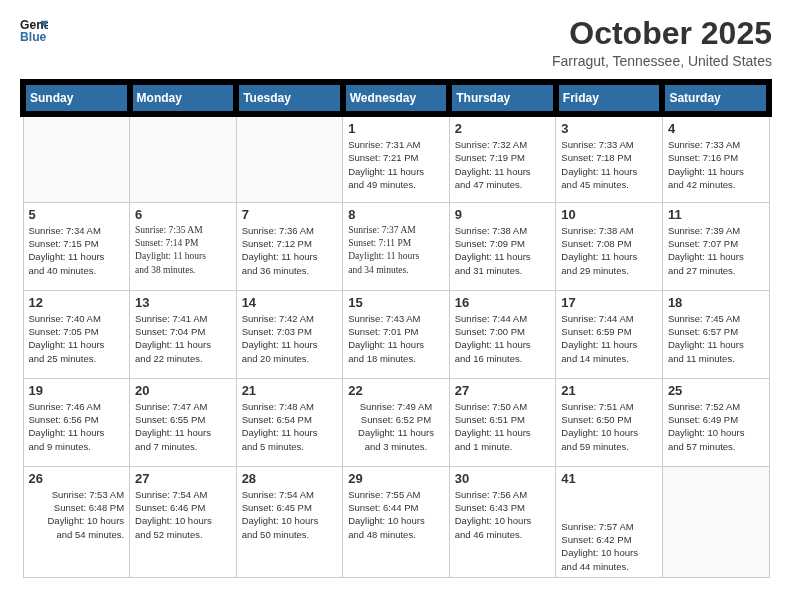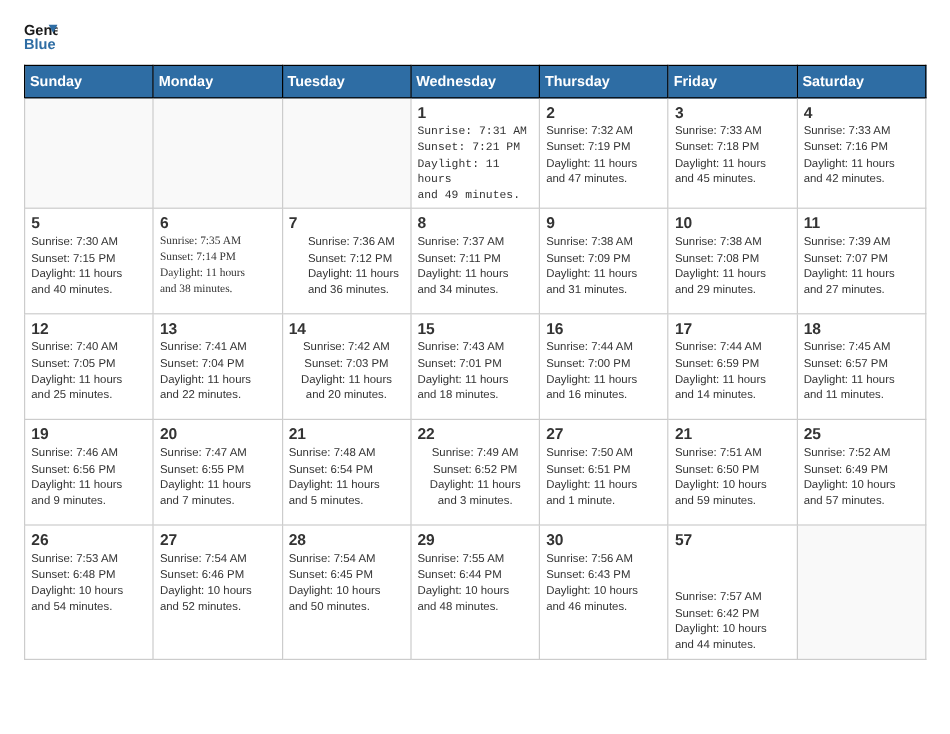--- a/index.html
+++ b/index.html
@@ -51,21 +51,21 @@
       border-collapse: collapse;
       table-layout: fixed;
     }
     th {
       background-color: #2e6da4;
       color: #fff;
       font-size: 12px;
       font-weight: bold;
       padding: 6px 4px;
       text-align: left;
-      border: 1px solid #000000;
+      border: 6px solid #000000;
     }
     td {
       border: 1px solid #ccc;
       vertical-align: top;
       padding: 4px 5px;
       font-size: 10px;
       color: #333;
       height: 88px;
     }
     .day-number {
@@ -90,20 +90,24 @@
 <body>
 
 <div class="page">
   <div class="header">
     <div class="logo">
       <svg class="logo-icon" viewBox="0 0 30 30" xmlns="http://www.w3.org/2000/svg">
         <text x="0" y="14" font-size="13" font-weight="bold" fill="#1a1a1a">General</text>
         <text x="0" y="27" font-size="13" font-weight="bold" fill="#2e6da4">Blue</text>
         <polygon points="22,5 30,5 26,12" fill="#2e6da4"></polygon>
       </svg>
+    </div>
+    <div class="title-block">
+      <div class="month-title">October 2025</div>
+      <div class="location">Farragut, Tennessee, United States</div>
     </div>
   </div>
 
   <table>
     <thead>
       <tr>
         <th>Sunday</th>
         <th>Monday</th>
         <th>Tuesday</th>
         <th>Wednesday</th>
@@ -112,21 +116,21 @@
         <th>Saturday</th>
       </tr>
     </thead>
     <tbody id="calendar-body">
     <tr>
           <td class="empty"></td>
           <td class="empty"></td>
           <td class="empty"></td>
           <td>
             <div class="day-number">1</div>
-            <div class="day-info" style="white-space: pre-line; font-family: Liberation Mono, monospace;">Sunrise: 7:31 AM
+            <div class="day-info" style="white-space: pre-line;">Sunrise: 7:31 AM
 Sunset: 7:21 PM
 Daylight: 11 hours
 and 49 minutes.</div>
           </td>
           <td>
             <div class="day-number">2</div>
             <div class="day-info" style="white-space: pre-line;">Sunrise: 7:32 AM
 Sunset: 7:19 PM
 Daylight: 11 hours
 and 47 minutes.</div>
@@ -142,42 +146,42 @@
             <div class="day-number">4</div>
             <div class="day-info" style="white-space: pre-line;">Sunrise: 7:33 AM
 Sunset: 7:16 PM
 Daylight: 11 hours
 and 42 minutes.</div>
           </td>
         </tr>
         <tr>
           <td>
             <div class="day-number">5</div>
-            <div class="day-info" style="white-space: pre-line;">Sunrise: 7:30 AM
+            <div class="day-info" style="white-space: pre-line;">Sunrise: 7:34 AM
 Sunset: 7:15 PM
 Daylight: 11 hours
 and 40 minutes.</div>
           </td>
           <td>
             <div class="day-number">6</div>
             <div class="day-info" style="white-space: pre-line; font-family: Liberation Serif, serif;">Sunrise: 7:35 AM
 Sunset: 7:14 PM
 Daylight: 11 hours
 and 38 minutes.</div>
           </td>
           <td>
             <div class="day-number">7</div>
-            <div class="day-info" style="white-space: pre-line; margin-left: 16px;">Sunrise: 7:36 AM
+            <div class="day-info" style="white-space: pre-line;">Sunrise: 7:36 AM
 Sunset: 7:12 PM
 Daylight: 11 hours
 and 36 minutes.</div>
           </td>
           <td>
             <div class="day-number">8</div>
-            <div class="day-info" style="white-space: pre-line;">Sunrise: 7:37 AM
+            <div class="day-info" style="white-space: pre-line; font-family: Liberation Serif, serif;">Sunrise: 7:37 AM
 Sunset: 7:11 PM
 Daylight: 11 hours
 and 34 minutes.</div>
           </td>
           <td>
             <div class="day-number">9</div>
             <div class="day-info" style="white-space: pre-line;">Sunrise: 7:38 AM
 Sunset: 7:09 PM
 Daylight: 11 hours
 and 31 minutes.</div>
@@ -207,21 +211,21 @@
           </td>
           <td>
             <div class="day-number">13</div>
             <div class="day-info" style="white-space: pre-line;">Sunrise: 7:41 AM
 Sunset: 7:04 PM
 Daylight: 11 hours
 and 22 minutes.</div>
           </td>
           <td>
             <div class="day-number">14</div>
-            <div class="day-info" style="white-space: pre-line; text-align: center;">Sunrise: 7:42 AM
+            <div class="day-info" style="white-space: pre-line;">Sunrise: 7:42 AM
 Sunset: 7:03 PM
 Daylight: 11 hours
 and 20 minutes.</div>
           </td>
           <td>
             <div class="day-number">15</div>
             <div class="day-info" style="white-space: pre-line;">Sunrise: 7:43 AM
 Sunset: 7:01 PM
 Daylight: 11 hours
 and 18 minutes.</div>
@@ -295,21 +299,21 @@
             <div class="day-number">25</div>
             <div class="day-info" style="white-space: pre-line;">Sunrise: 7:52 AM
 Sunset: 6:49 PM
 Daylight: 10 hours
 and 57 minutes.</div>
           </td>
         </tr>
         <tr>
           <td>
             <div class="day-number">26</div>
-            <div class="day-info" style="white-space: pre-line;">Sunrise: 7:53 AM
+            <div class="day-info" style="white-space: pre-line; text-align: right;">Sunrise: 7:53 AM
 Sunset: 6:48 PM
 Daylight: 10 hours
 and 54 minutes.</div>
           </td>
           <td>
             <div class="day-number">27</div>
             <div class="day-info" style="white-space: pre-line;">Sunrise: 7:54 AM
 Sunset: 6:46 PM
 Daylight: 10 hours
 and 52 minutes.</div>
@@ -329,21 +333,21 @@
 and 48 minutes.</div>
           </td>
           <td>
             <div class="day-number">30</div>
             <div class="day-info" style="white-space: pre-line;">Sunrise: 7:56 AM
 Sunset: 6:43 PM
 Daylight: 10 hours
 and 46 minutes.</div>
           </td>
           <td>
-            <div class="day-number">57</div>
+            <div class="day-number">41</div>
             <div class="day-info" style="white-space: pre-line; margin-top: 34px;">Sunrise: 7:57 AM
 Sunset: 6:42 PM
 Daylight: 10 hours
 and 44 minutes.</div>
           </td>
           <td class="empty"></td>
         </tr>
       </tbody>
   </table>
 </div>

